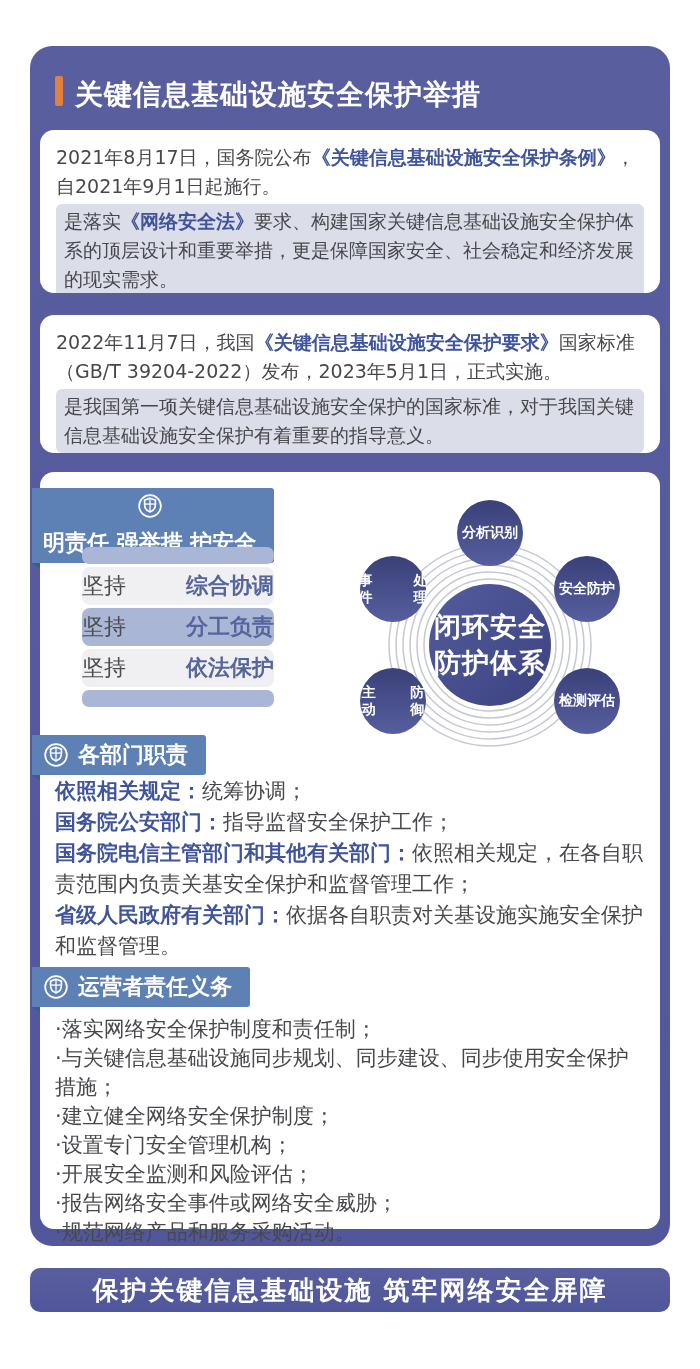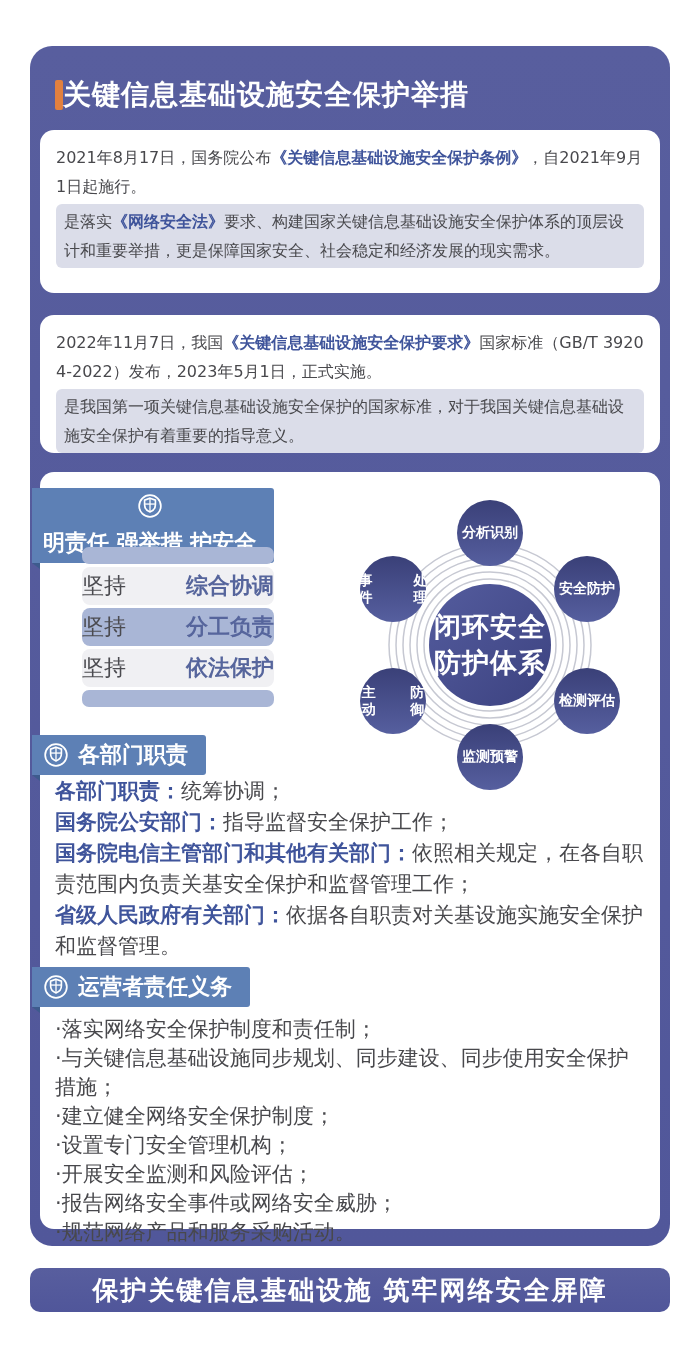--- a/index.html
+++ b/index.html
@@ -9,33 +9,33 @@
     position:relative; overflow:hidden;
   }
   .stage { position:absolute; inset:0; width:700px; height:1369px; }
 
   .canvas {
     position:absolute; left:30px; top:46px; width:640px; height:1200px;
     background:linear-gradient(180deg,#585e9e 0%,#51579a 100%);
     border-radius:22px;
   }
 
-  .title-row { position:absolute; left:25px; top:30px; display:flex; align-items:center; }
+  .title-row { position:absolute; left:25px; top:30px; display:flex; gap:12px; }
   .title-bar { width:8px; height:30px; background:#e2803e; border-radius:2px; }
   .title-text { color:#ffffff; font-size:28px; font-weight:bold; letter-spacing:1px; }
 
   .card {
     position:absolute; left:10px; width:620px; background:#ffffff;
     border-radius:14px; box-sizing:border-box;
   }
   .card1 { top:84px;  height:163px; padding:13px 16px 0 16px; overflow:hidden; }
   .card2 { top:269px; height:138px; padding:13px 16px 0 16px; overflow:hidden; }
   .card3 { top:426px; height:757px; }
 
-  .para { margin:0; font-size:16px; line-height:29px; color:#48484c; word-break:break-all; }
+  .para { margin:0; font-size:19px; line-height:29px; color:#48484c; word-break:break-all; }
   .em  { color:#3f549b; font-weight:bold; }
   .note { margin-top:3px; background:#dbdde9; border-radius:6px; padding:3px 8px; display:block; }
 
   .badge {
     position:absolute; left:-8px; display:flex; align-items:center; gap:9px;
     background:#5d80b5; color:#ffffff; font-size:22px; font-weight:bold;
     padding:5px 18px 5px 11px; border-radius:0 3px 3px 0; line-height:30px;
     white-space:nowrap;
   }
   .badge::after {
@@ -162,24 +162,20 @@
             <span>识别</span>
           </div>
         <div class="node n1">
             <span>安全</span>
             <span>防护</span>
           </div>
         <div class="node n2">
             <span>检测</span>
             <span>评估</span>
           </div>
-        <div class="node n3">
-            <span>监测</span>
-            <span>预警</span>
-          </div>
         <div class="node n4">
             <span>主动</span>
             <span>防御</span>
           </div>
         <div class="node n5">
             <span>事件</span>
             <span>处理</span>
           </div>
       </div>
 
@@ -189,21 +185,21 @@
               <circle cx="12" cy="12" r="10" fill="none" stroke="#ffffff" stroke-width="1.6"></circle>
               <path d="M12 4.8l5 1.8v4.3c0 3.3-2 5.5-5 6.6-3-1.1-5-3.3-5-6.6V6.6z" fill="none" stroke="#ffffff" stroke-width="1.5"></path>
               <line x1="7.2" y1="10.2" x2="16.8" y2="10.2" stroke="#ffffff" stroke-width="1.2"></line>
               <line x1="12" y1="5.2" x2="12" y2="17.2" stroke="#ffffff" stroke-width="1.2"></line>
             </svg>
         </span>
         <span>各部门职责</span>
       </div>
 
       <div class="depts">
-        <p><span class="dname">各部门职责：</span><span>统筹协调；</span></p>
+        <p><span class="dname">依照相关规定：</span><span>统筹协调；</span></p>
         <p><span class="dname">国务院公安部门：</span><span>指导监督安全保护工作；</span></p>
         <p><span class="dname">国务院电信主管部门和其他有关部门：</span><span>依照相关规定，在各自职责范围内负责关基安全保护和监督管理工作；</span></p>
         <p><span class="dname">省级人民政府有关部门：</span><span>依据各自职责对关基设施实施安全保护和监督管理。</span></p>
       </div>
 
       <div class="badge badge3">
         <span class="icon">
           <svg width="26" height="26" viewBox="0 0 24 24">
               <circle cx="12" cy="12" r="10" fill="none" stroke="#ffffff" stroke-width="1.6"></circle>
               <path d="M12 4.8l5 1.8v4.3c0 3.3-2 5.5-5 6.6-3-1.1-5-3.3-5-6.6V6.6z" fill="none" stroke="#ffffff" stroke-width="1.5"></path>

